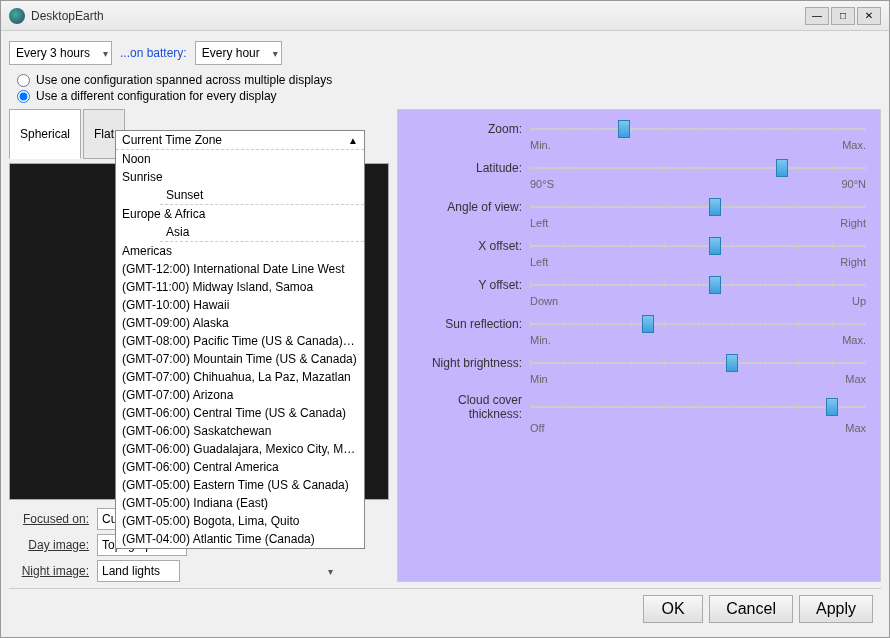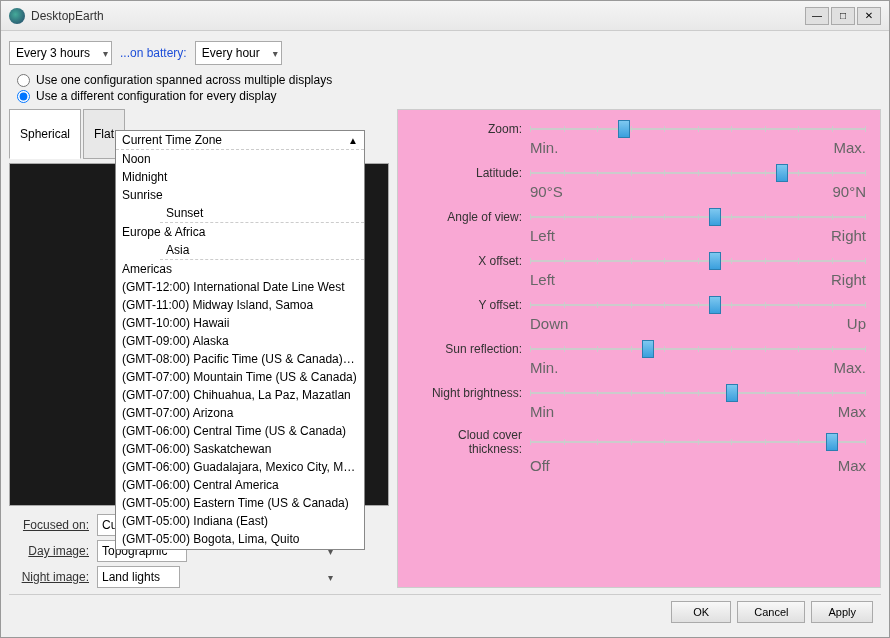--- a/index.html
+++ b/index.html
@@ -188,21 +188,21 @@
       background: white;
       border-bottom: 1px dashed #ccc;
       display: flex;
       align-items: center;
       justify-content: space-between;
     }
 
     .right-panel {
       flex: 1;
       border: 1px solid #ccc;
-      background: #f9a8d4;
+      background: #c4b5fd;
       padding: 10px 14px;
       display: flex;
       flex-direction: column;
       gap: 8px;
     }
 
     .slider-row {
       display: flex;
       flex-direction: column;
       gap: 1px;
@@ -238,21 +238,21 @@
       border: 1px solid #2b7eb0;
       position: absolute;
       top: 50%;
       transform: translateY(-50%);
       cursor: pointer;
     }
     .slider-minmax {
       display: flex;
       justify-content: space-between;
       padding-left: 118px;
-      font-size: 15px;
+      font-size: 11px;
       color: #666;
       align-items: center;
     }
 
     .bottom-dropdowns {
       display: flex;
       flex-direction: column;
       gap: 4px;
       margin-top: 4px;
     }
@@ -286,21 +286,21 @@
       justify-content: flex-end;
       gap: 6px;
       padding: 6px 8px;
       border-top: 1px solid #ccc;
     }
     .dialog-btn {
       padding: 4px 16px;
       border: 1px solid #aaa;
       background: linear-gradient(to bottom, #f8f8f8, #e0e0e0);
       cursor: pointer;
-      font-size: 11px;
+      font-size: 16px;
       min-width: 60px;
     }
     .dialog-btn.apply {
       background: linear-gradient(to bottom, #f8f8f8, #e0e0e0);
     }
 
     
     .dropdown-list::-webkit-scrollbar { width: 12px; }
     .dropdown-list::-webkit-scrollbar-track { background: #f0f0f0; }
     .dropdown-list::-webkit-scrollbar-thumb { background: #bbb; border: 1px solid #aaa; }
@@ -628,21 +628,20 @@
       <button class="dialog-btn apply">Apply</button>
     </div>
   </div>
 
   <div class="dropdown-list" id="tz-dropdown">
   <div class="dropdown-header-item">
         <span>Current Time Zone</span>
         <span style="font-size: 10px;">▲</span>
       </div>
       <div class="dropdown-list-item">Noon</div>
-      <div class="dropdown-list-item">Midnight</div>
       <div class="dropdown-list-item">Sunrise</div>
       <div class="dropdown-list-item separator">Sunset</div>
       <div class="dropdown-list-item">Europe &amp; Africa</div>
       <div class="dropdown-list-item separator">Asia</div>
       <div class="dropdown-list-item">Americas</div>
       <div class="dropdown-list-item">(GMT-12:00) International Date Line West</div>
       <div class="dropdown-list-item">(GMT-11:00) Midway Island, Samoa</div>
       <div class="dropdown-list-item">(GMT-10:00) Hawaii</div>
       <div class="dropdown-list-item">(GMT-09:00) Alaska</div>
       <div class="dropdown-list-item">(GMT-08:00) Pacific Time (US &amp; Canada); Tijua</div>

